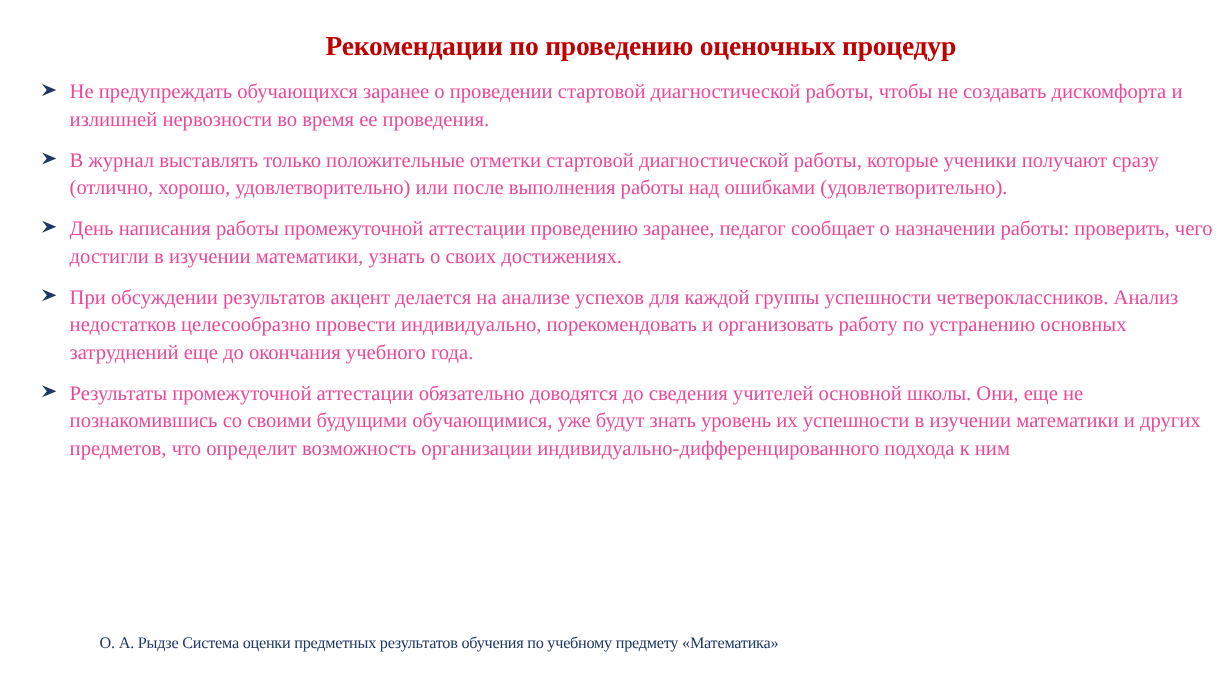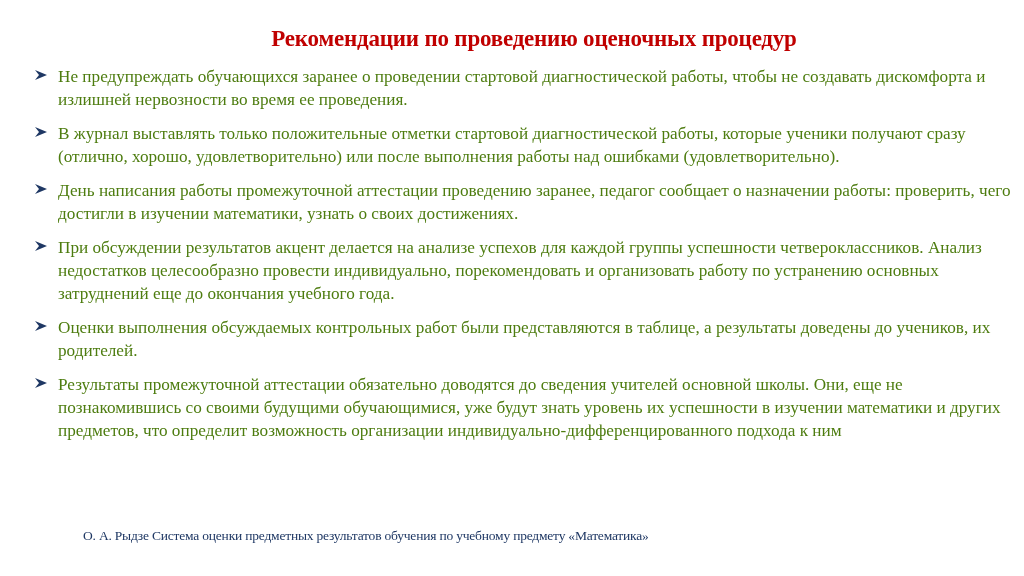--- a/index.html
+++ b/index.html
@@ -34,21 +34,21 @@
       left: 34px;
       top: 65px;
       width: 980px;
       margin: 0;
       padding: 0;
       list-style: none;
     }
     .bullet-item {
       position: relative;
       padding-left: 24px;
-      color: #4d7c0f;
+      color: #ec4899;
       font-size: 17.2px;
       line-height: 23px;
       margin-bottom: 11px;
     }
     .bullet-item .arrow {
       position: absolute;
       left: 0;
       top: 3px;
       width: 14px;
       height: 14px;
@@ -94,23 +94,17 @@
   <li class="bullet-item">
     <svg class="arrow" viewBox="0 0 14 14">
         <path d="M1 2 L13 7 L1 12 L5 7 Z" fill="#1f3864"></path>
       </svg>
     <span class="text">При обсуждении результатов акцент делается на анализе успехов для каждой группы успешности четвероклассников. Анализ недостатков целесообразно провести индивидуально, порекомендовать и организовать работу по устранению основных затруднений еще до окончания учебного года.</span>
   </li>
   <li class="bullet-item">
     <svg class="arrow" viewBox="0 0 14 14">
         <path d="M1 2 L13 7 L1 12 L5 7 Z" fill="#1f3864"></path>
       </svg>
-    <span class="text">Оценки выполнения обсуждаемых контрольных работ были представляются в таблице, а результаты доведены до учеников, их родителей.</span>
-  </li>
-  <li class="bullet-item">
-    <svg class="arrow" viewBox="0 0 14 14">
-        <path d="M1 2 L13 7 L1 12 L5 7 Z" fill="#1f3864"></path>
-      </svg>
     <span class="text">Результаты промежуточной аттестации обязательно доводятся до сведения учителей основной школы. Они, еще не познакомившись со своими будущими обучающимися, уже будут знать уровень их успешности в изучении математики и других предметов, что определит возможность организации индивидуально-дифференцированного подхода к ним</span>
   </li>
 </ul>
 
 <div class="citation">О. А. Рыдзе Система оценки предметных результатов обучения по учебному предмету «Математика»</div>
 
 </body></html>

